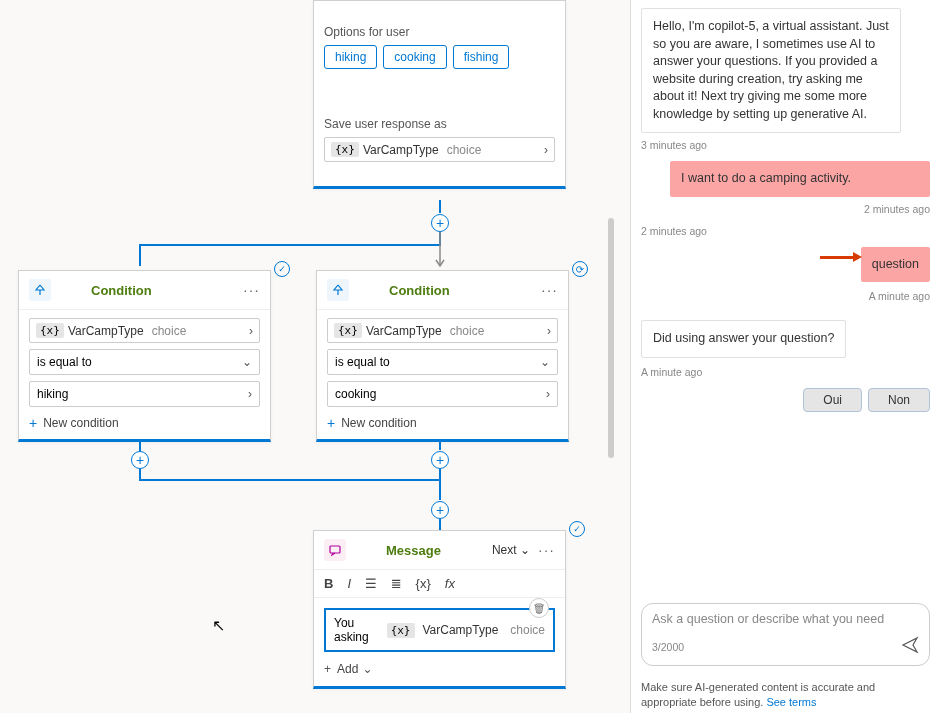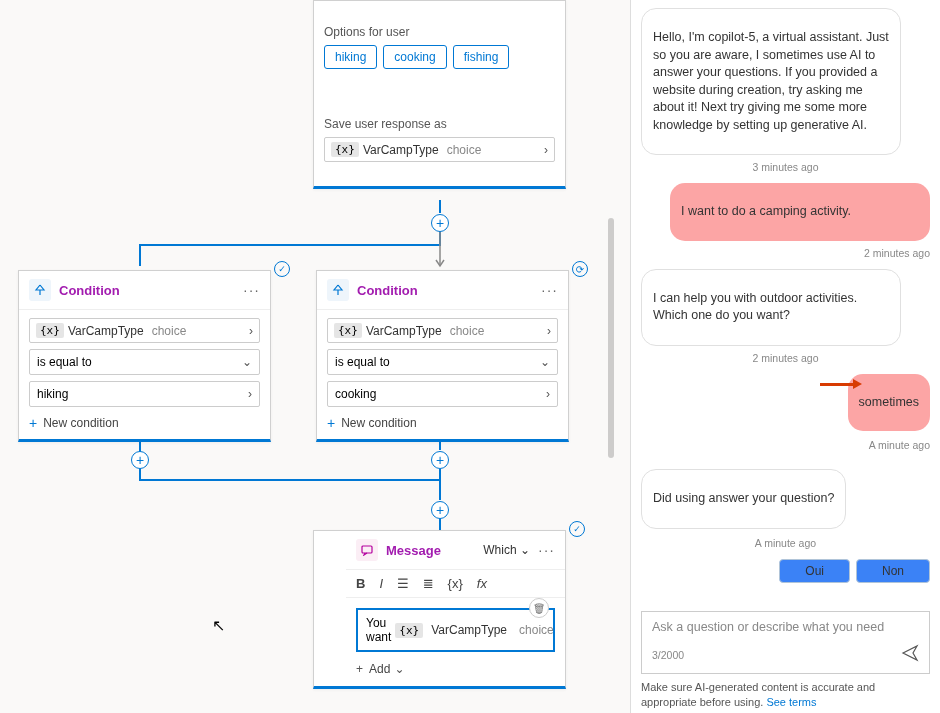--- a/index.html
+++ b/index.html
@@ -21,61 +21,61 @@
   .vartag { background: #e5e5e5; border-radius: 2px; padding: 1px 4px; font-family: monospace; font-size: 11px; margin-right: 4px; }
   .varname { color: #333; }
   .vartype { color: #888; margin-left: 8px; }
   .varrow .chev { margin-left: auto; color: #555; }
 
   
   .cond-card { width: 253px; border-bottom: 3px solid #0078d4; }
   .cond-head { display: flex; align-items: center; padding: 8px 10px; border-bottom: 1px solid #eee; }
   .cond-icon { width: 22px; height: 22px; display: flex; align-items: center; justify-content: center; margin-right: 8px; background: #eef5fb; border-radius: 3px; }
   .cond-icon.msg { background: #fbeef5; }
-  .cond-title { font-size: 13px; font-weight: 600; color: #a21caf; }
+  .cond-title { font-size: 13px; font-weight: 600; color: #4d7c0f; margin-left: 32px; }
   .dots { margin-left: auto; color: #666; font-size: 14px; cursor: pointer; letter-spacing: 1px; }
   .status { position: absolute; top: -10px; right: -20px; width: 16px; height: 16px; color: #0078d4; }
   .status.checked::before { content: '✓'; border: 1.5px solid #0078d4; border-radius: 50%; width: 14px; height: 14px; display: flex; align-items: center; justify-content: center; font-size: 9px; }
   .status.pending::before { content: '⟳'; border: 1.5px solid #0078d4; border-radius: 50%; width: 14px; height: 14px; display: flex; align-items: center; justify-content: center; font-size: 10px; }
   .cond-body { padding: 8px 10px; font-size: 12px; }
   .drop { display: flex; align-items: center; border: 1px solid #ccc; padding: 5px 7px; margin-top: 6px; background: #fff; border-radius: 2px; }
   .drop .chev { margin-left: auto; color: #555; }
   .newcond { display: flex; align-items: center; color: #444; font-size: 12px; margin-top: 8px; cursor: pointer; }
   .newcond .plus { color: #0078d4; font-size: 14px; margin-right: 6px; }
 
   
-  .msg-card { left: 313px; top: 530px; width: 253px; border-bottom: 3px solid #0078d4; padding-left: 32px; }
+  .msg-card { left: 313px; top: 530px; width: 253px; border-bottom: 3px solid #0078d4; }
   .toolbar { display: flex; align-items: center; gap: 14px; padding: 6px 10px; border-bottom: 1px solid #eee; font-size: 13px; color: #444; }
   .toolbar span { cursor: pointer; }
   .bold { font-weight: 700; }
   .italic { font-style: italic; }
   .msg-body { padding: 10px; }
   .msg-editor { display: flex; align-items: center; border: 2px solid #0078d4; padding: 6px 8px; font-size: 12px; gap: 4px; position: relative; }
   .trash { position: absolute; top: -12px; right: 4px; width: 20px; height: 20px; background: #fff; border: 1px solid #ccc; border-radius: 50%; display: flex; align-items: center; justify-content: center; font-size: 10px; color: #666; cursor: pointer; }
   .addrow { display: flex; align-items: center; color: #444; font-size: 12px; margin-top: 10px; cursor: pointer; }
 
   
   .plus-node { position: absolute; width: 18px; height: 18px; border: 1px solid #0078d4; background: #fff; border-radius: 50%; display: flex; align-items: center; justify-content: center; color: #0078d4; font-size: 14px; line-height: 1; cursor: pointer; z-index: 5; }
 
   
   .red-arrow { position: absolute; }
   .red-arrow::before { content: ''; display: block; width: 34px; height: 3px; background: #d83b01; }
   .red-arrow::after { content: ''; position: absolute; right: -8px; top: -4px; border-left: 9px solid #d83b01; border-top: 5px solid transparent; border-bottom: 5px solid transparent; }
 
   
   .chat { width: 310px; height: 713px; border-left: 1px solid #ddd; background: #fff; display: flex; flex-direction: column; padding: 8px 10px 4px; font-size: 12.5px; }
   .msgs { flex: 1; overflow: hidden; }
-  .bot-msg, .user-msg { max-width: 260px; padding: 20px 11px; border-radius: 15px; margin-bottom: 6px; font-size: 12.5px; line-height: 1.4; }
+  .bot-msg, .user-msg { max-width: 260px; padding: 9px 11px; border-radius: 2px; margin-bottom: 6px; font-size: 12.5px; line-height: 1.4; }
   .bot-msg { background: #fff; border: 1px solid #e0e0e0; color: #333; }
   .user-msg { background: #fca5a5; color: #333; margin-left: auto; text-align: left; }
-  .tstamp { font-size: 10.5px; color: #888; margin: 2px 0 10px; text-align: center; }
+  .tstamp { font-size: 10.5px; color: #888; margin: 2px 0 10px; }
   .tstamp.r { text-align: right; }
   .qr { display: flex; justify-content: flex-end; gap: 6px; margin-bottom: 10px; }
-  .qr-btn { border: 1px solid #b0c4d8; color: #333; background: #3b82f6; font-size: 12px; padding: 4px 25px; border-radius: 4px; cursor: pointer; }
-  .input-box { border: 1px solid #ccc; border-radius: 0; padding: 8px 10px; margin-bottom: 6px; }
+  .qr-btn { border: 1px solid #b0c4d8; color: #333; background: #e5e5e5; font-size: 12px; padding: 4px 19px; border-radius: 4px; cursor: pointer; }
+  .input-box { border: 1px solid #ccc; border-radius: 12px; padding: 8px 10px; margin-bottom: 14px; }
   .input-box .ph { color: #888; font-size: 12.5px; }
   .input-bottom { display: flex; align-items: center; margin-top: 10px; }
   .input-bottom .cnt { color: #888; font-size: 10.5px; }
   .send { margin-left: auto; cursor: pointer; color: #555; }
   .footer { font-size: 11px; color: #555; line-height: 1.3; }
   .footer a { color: #0078d4; cursor: pointer; }
 
   .cursor { position: absolute; font-size: 16px; pointer-events: none; }
   .txthead { font-size: 12px; color: #333; }
 </style>
@@ -189,35 +189,35 @@
   <div class="card msg-card">
     <div class="status checked"></div>
     <div class="cond-head">
       <div class="cond-icon msg">
         <svg width="12" height="12" viewBox="0 0 12 12">
             <rect x="1" y="2" width="10" height="7" rx="1" stroke="#b4009e" stroke-width="1.2" fill="none"></rect>
             <path d="M4 9 L3 11 L6 9" stroke="#b4009e" stroke-width="1.2" fill="none"></path>
           </svg>
       </div>
       <div class="cond-title">Message</div>
-      <span class="txthead" style="margin-left:auto; margin-right:4px;"><span>Which</span> ⌄</span>
+      <span class="txthead" style="margin-left:auto; margin-right:4px;"><span>Next</span> ⌄</span>
       <div class="dots" style="margin-left:4px;">···</div>
     </div>
     <div class="toolbar">
       <span class="bold">B</span>
       <span class="italic">I</span>
       <span>☰</span>
       <span>≣</span>
       <span>{x}</span>
       <span class="italic">fx</span>
     </div>
     <div class="msg-body">
       <div class="msg-editor">
         <div class="trash">🗑</div>
-        <span>You want</span>
+        <span>You asking</span>
         <span class="vartag">{x}</span>
         <span class="varname">VarCampType</span>
         <span class="vartype">choice</span>
       </div>
       <div class="addrow">
         <span class="plus" style="color:#555; margin-right:6px;">+</span>
         <span>Add</span>
         <span style="margin-left:4px; color:#555;">⌄</span>
       </div>
     </div>
@@ -229,26 +229,25 @@
 </div>
 
 <div class="chat">
   <div class="msgs">
     <div class="bot-msg">Hello, I'm copilot-5, a virtual assistant. Just so you are aware, I sometimes use AI to answer your questions. If you provided a website during creation, try asking me about it! Next try giving me some more knowledge by setting up generative AI.</div>
     <div class="tstamp">3 minutes ago</div>
 
     <div class="user-msg">I want to do a camping activity.</div>
     <div class="tstamp r">2 minutes ago</div>
 
-    <div class="bot-msg">I can help you with outdoor activities. Which one do you want?</div>
     <div class="tstamp">2 minutes ago</div>
 
     <div style="position:relative;">
       <div class="red-arrow" style="top:9px; right:76px;"></div>
-      <div class="user-msg" style="display:inline-block; float:right;">sometimes</div>
+      <div class="user-msg" style="display:inline-block; float:right;">question</div>
       <div style="clear:both;"></div>
     </div>
     <div class="tstamp r">A minute ago</div>
 
     <div class="bot-msg" style="display:inline-block; margin-top:8px;">Did using answer your question?</div>
     <div class="tstamp">A minute ago</div>
 
     <div class="qr">
       <div class="qr-btn">Oui</div>
       <div class="qr-btn">Non</div>

